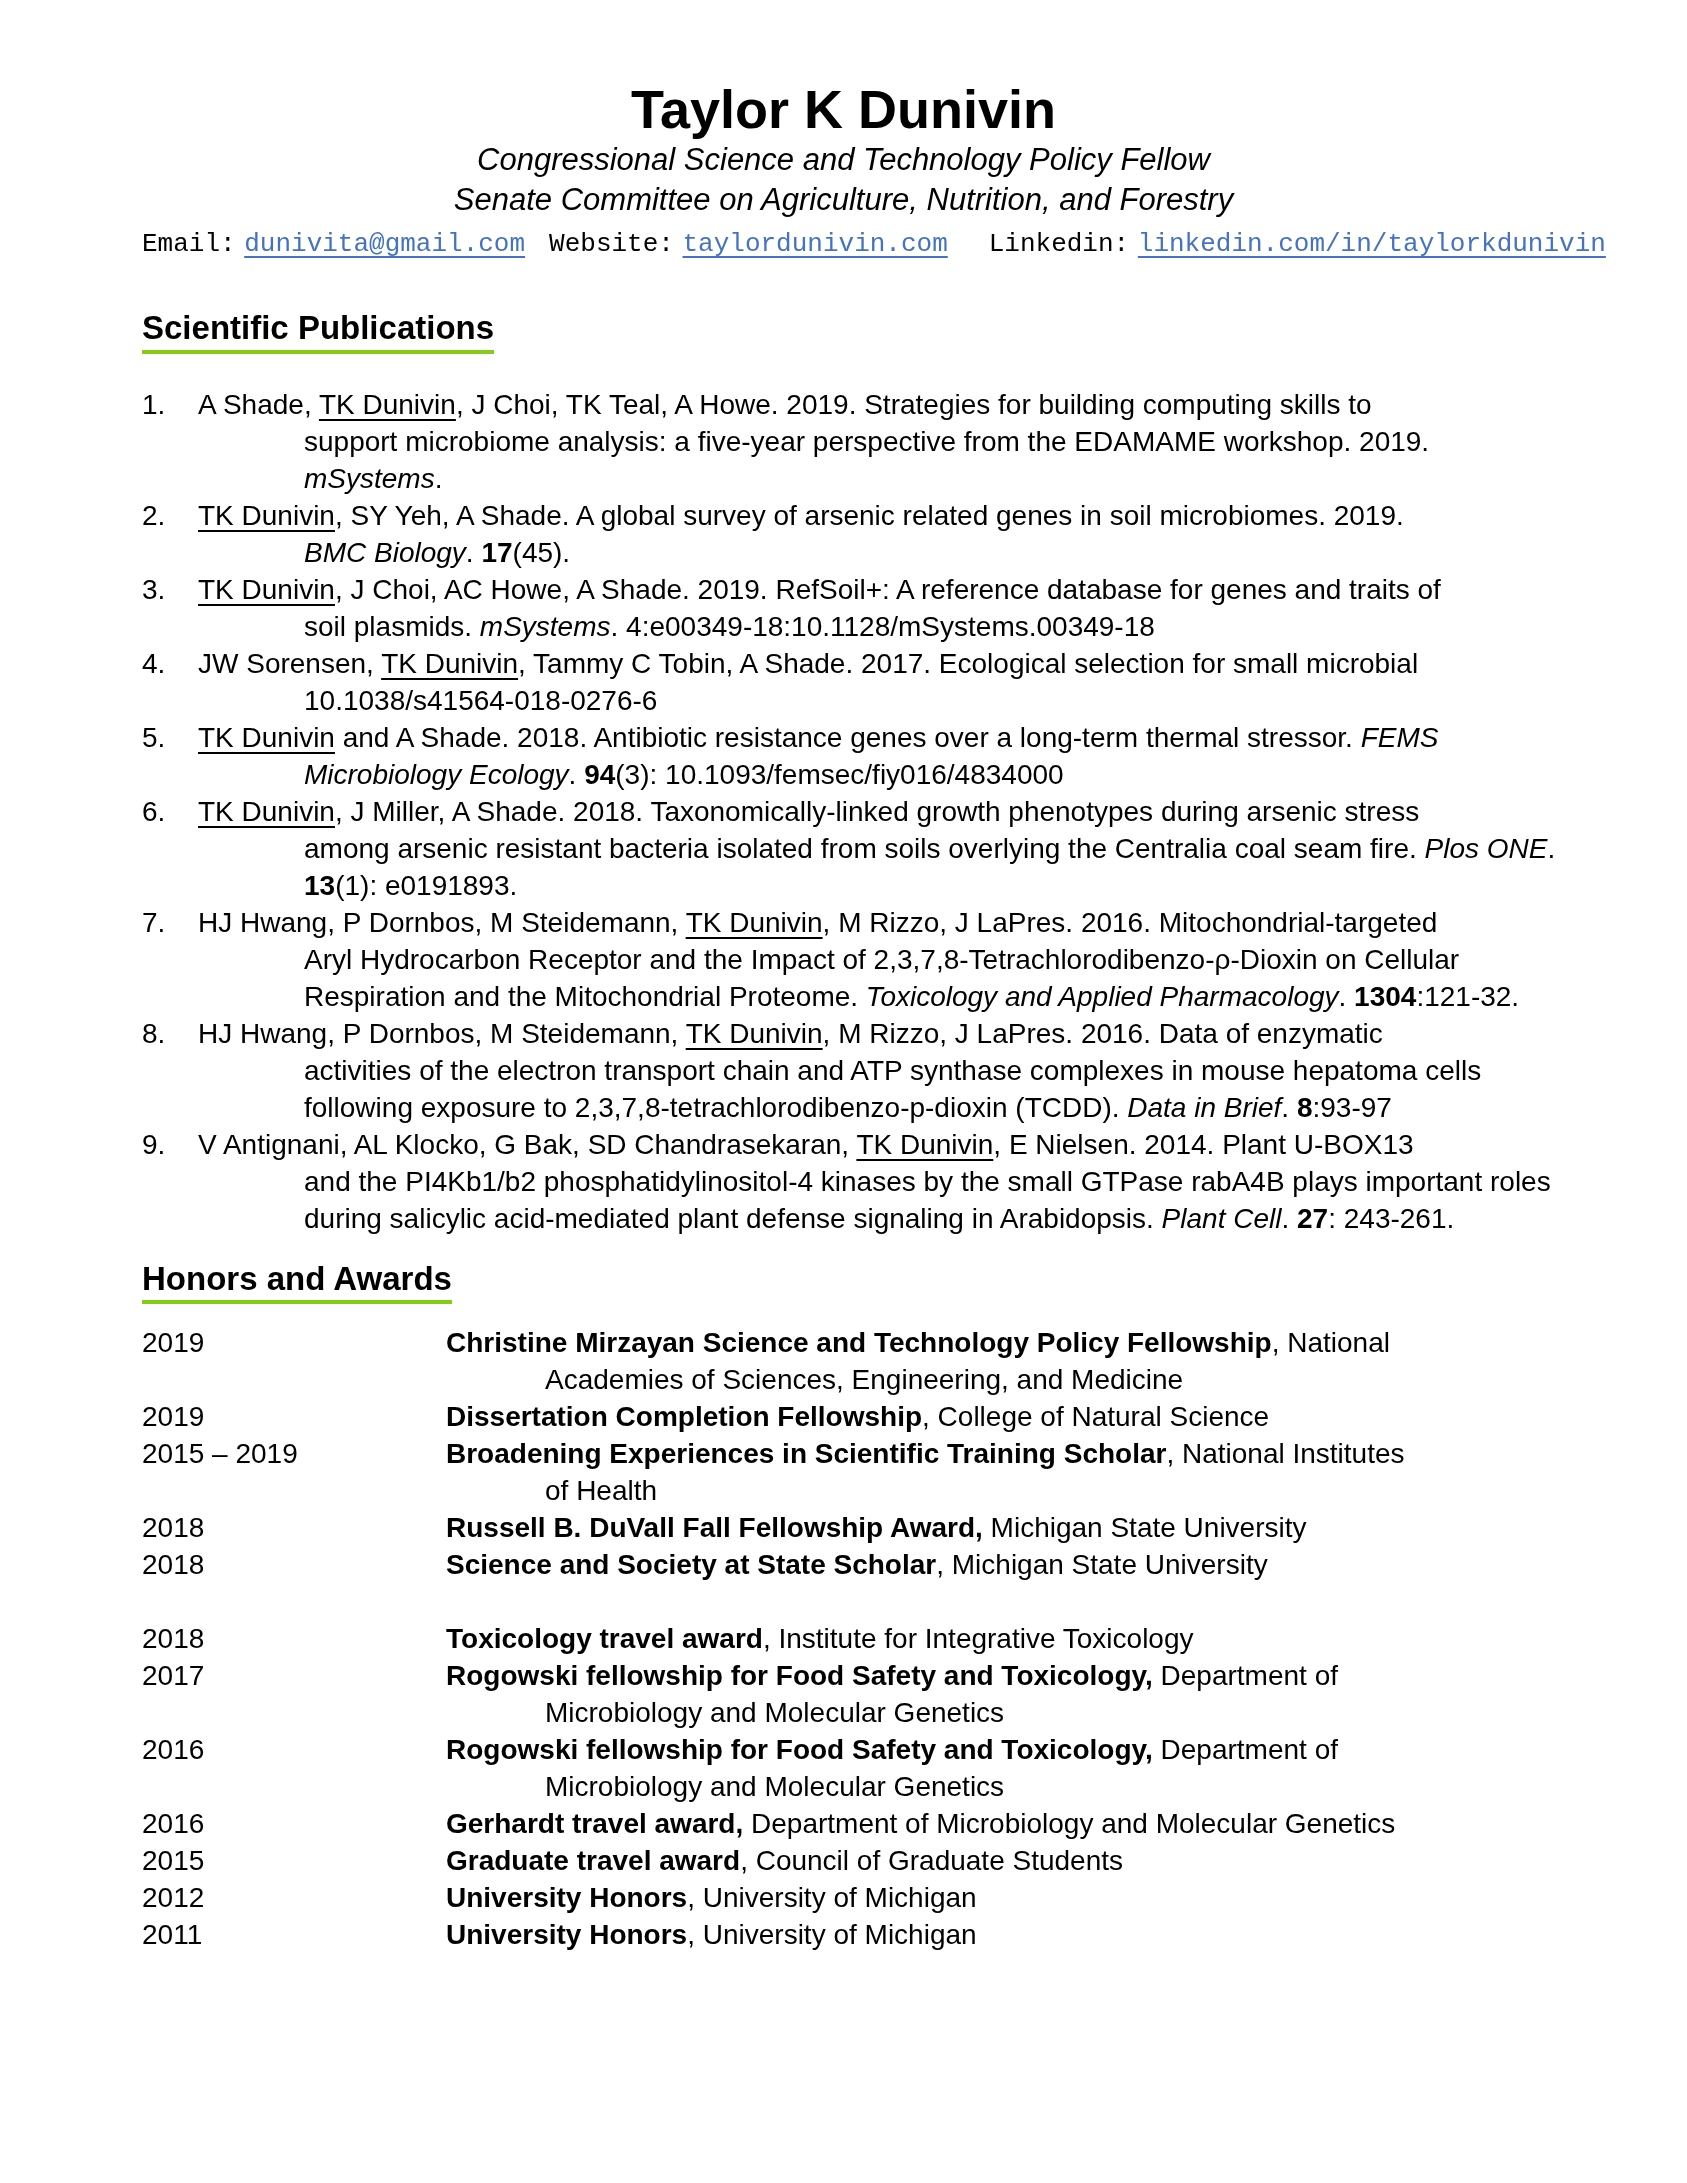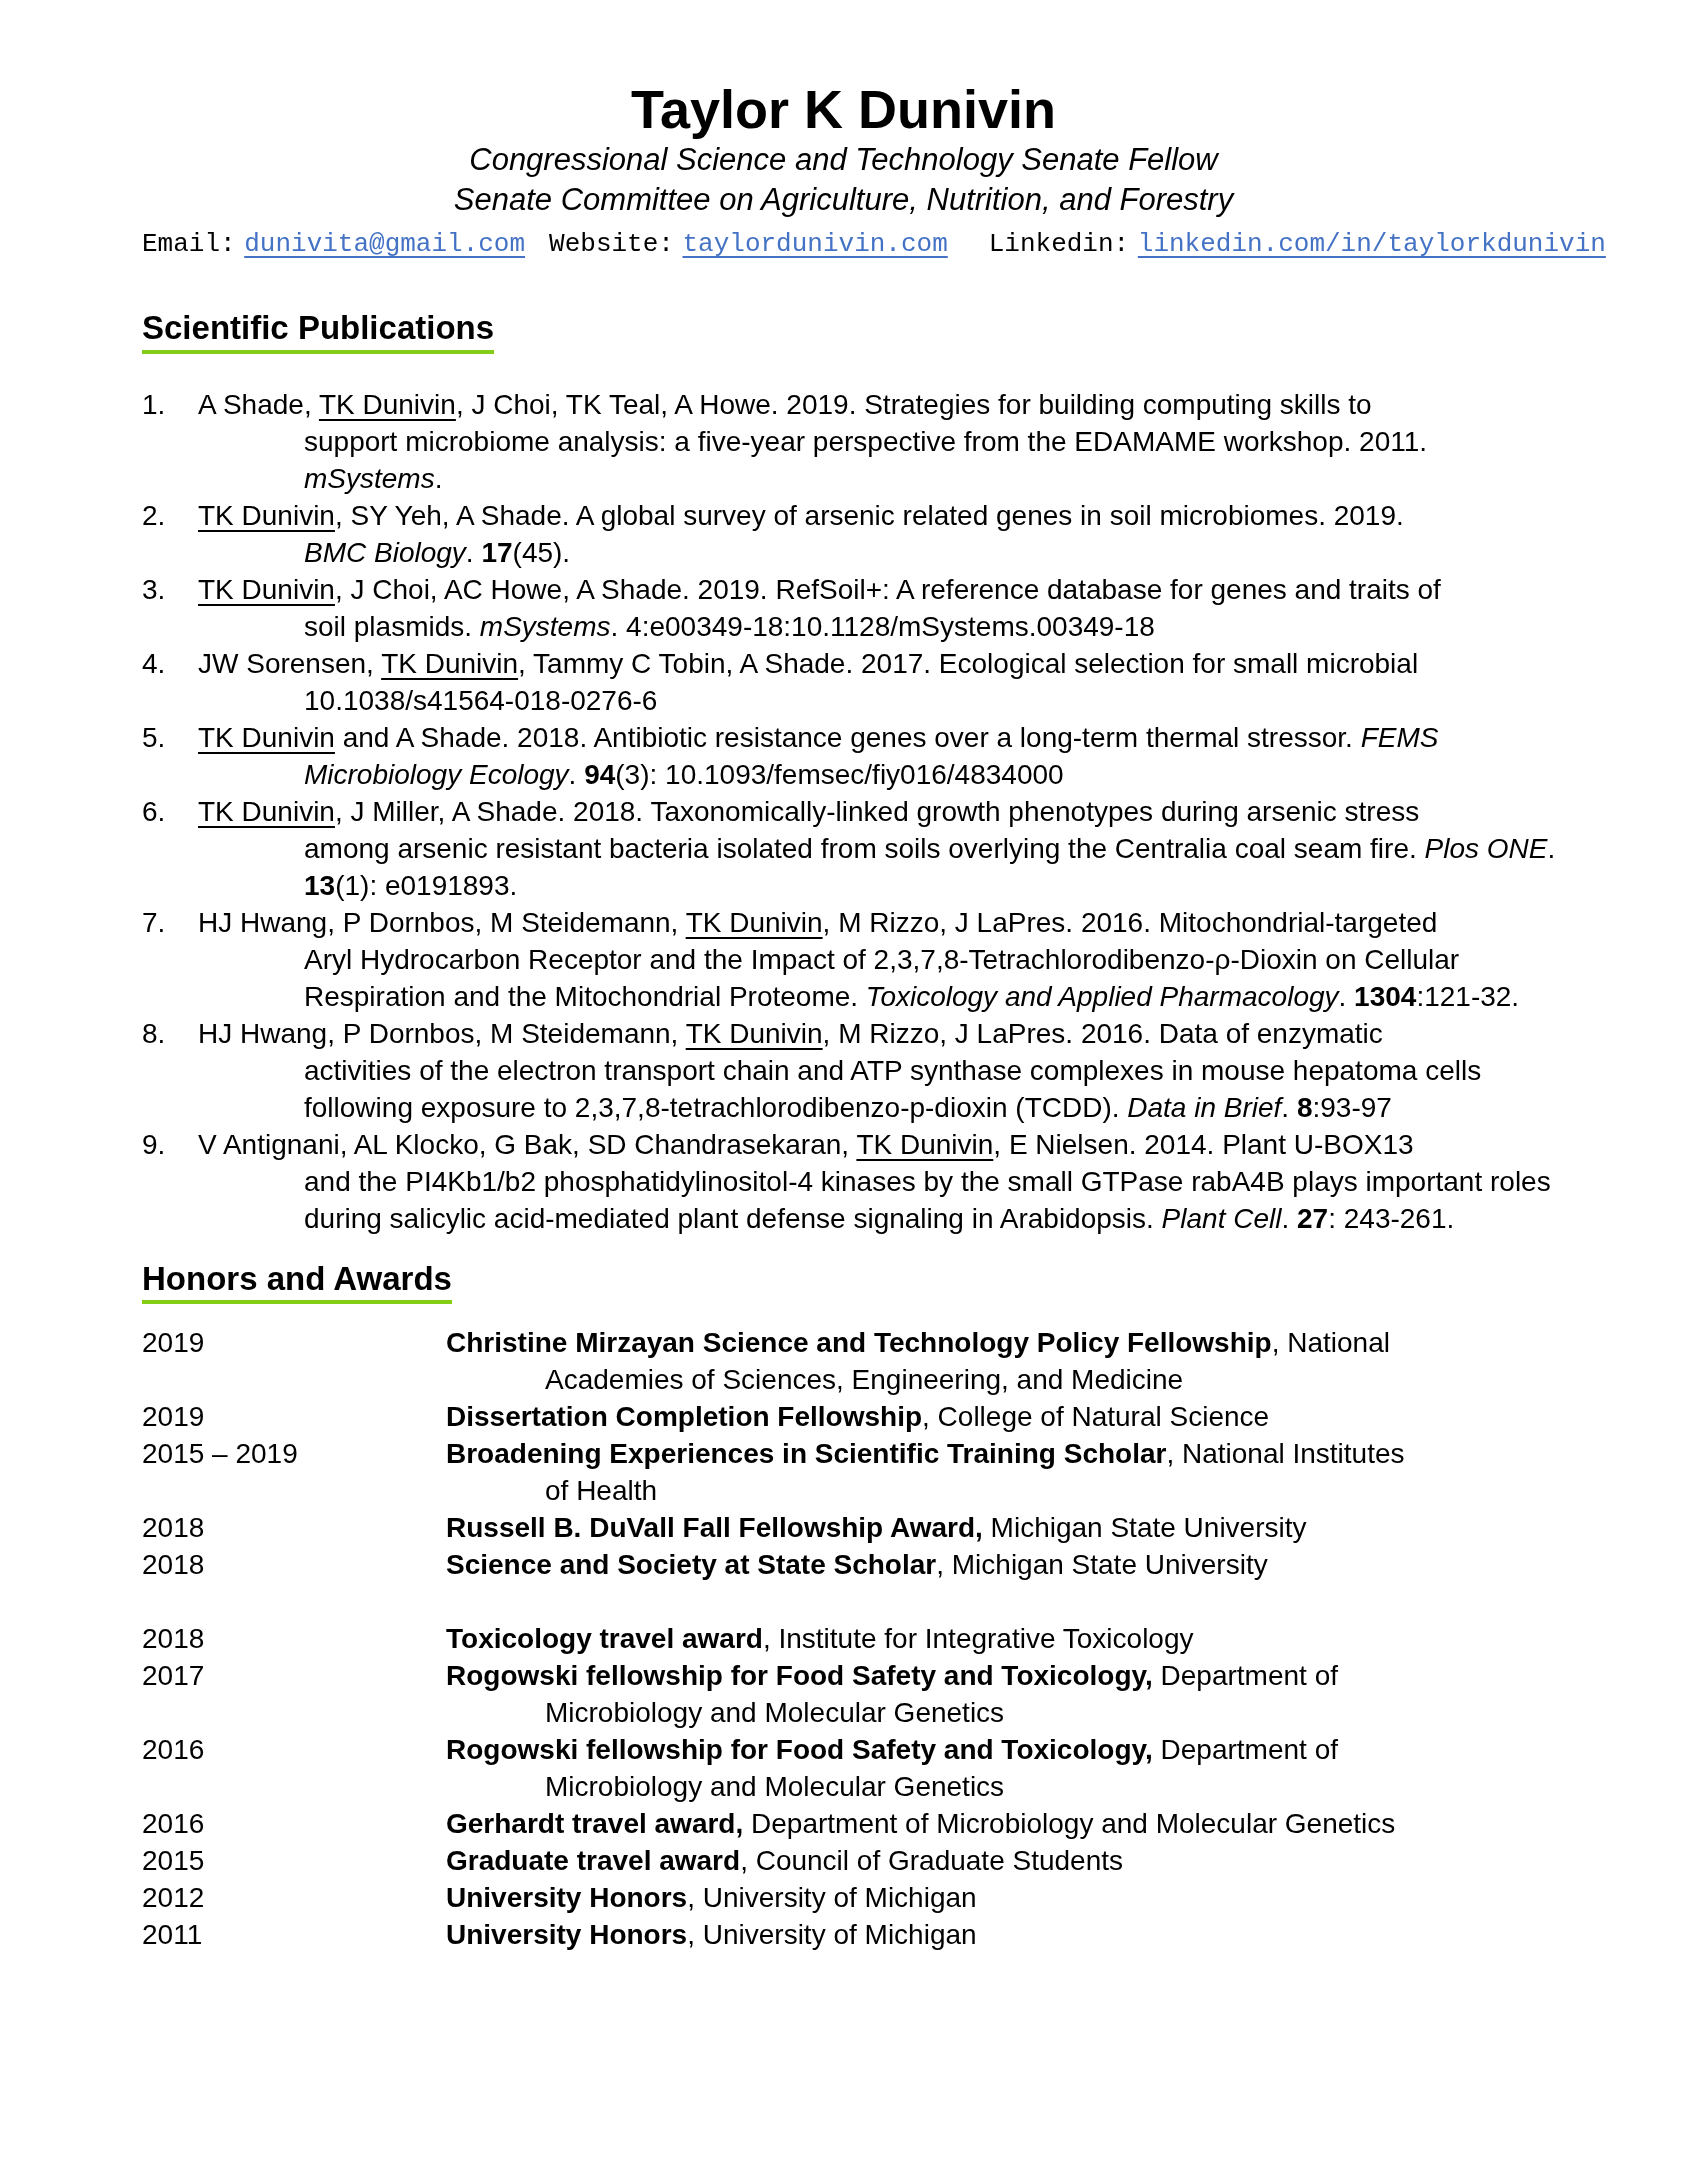--- a/index.html
+++ b/index.html
@@ -45,33 +45,33 @@
   
   .pagenum{position:absolute;top:2103px;right:149px;font-size:21px;line-height:26.5px;}
 </style>
 </head>
 <body>
 
 <div class="page">
 
   <header>
     <div class="title">Taylor K Dunivin</div>
-    <div class="subtitle">Congressional Science and Technology Senate Fellow</div>
+    <div class="subtitle">Congressional Science and Technology Policy Fellow</div>
     <div class="subtitle">Senate Committee on Agriculture, Nutrition, and Forestry</div>
     <div class="contact">
       <span class="lbl">Email:</span><a class="link">dunivita@gmail.com</a><span class="lbl gap-sm">Website:</span><a class="link">taylordunivin.com</a><span class="lbl gap-lg">Linkedin:</span><a class="link">linkedin.com/in/taylorkdunivin</a>
     </div>
   </header>
 
   <section class="pub-section">
     <h2 class="sec"><span class="sec-u">Scientific Publications</span></h2>
     <div class="pub-list">
         <div class="pub-item">
           <div class="pline first"><span class="pnum">1.</span><span>A Shade, </span><span class="u">TK Dunivin</span><span>, J Choi, TK Teal, A Howe. 2019. Strategies for building computing skills to</span></div>
-          <div class="pline cont"><span>support microbiome analysis: a five-year perspective from the EDAMAME workshop. 2011.</span></div>
+          <div class="pline cont"><span>support microbiome analysis: a five-year perspective from the EDAMAME workshop. 2019.</span></div>
           <div class="pline cont"><span class="i">mSystems</span><span>.</span></div>
         </div>
         <div class="pub-item">
           <div class="pline first"><span class="pnum">2.</span><span class="u">TK Dunivin</span><span>, SY Yeh, A Shade. A global survey of arsenic related genes in soil microbiomes. 2019.</span></div>
           <div class="pline cont"><span class="i">BMC Biology</span><span>. </span><span class="b">17</span><span>(45).</span></div>
         </div>
         <div class="pub-item">
           <div class="pline first"><span class="pnum">3.</span><span class="u">TK Dunivin</span><span>, J Choi, AC Howe, A Shade. 2019. RefSoil+: A reference database for genes and traits of</span></div>
           <div class="pline cont"><span>soil plasmids. </span><span class="i">mSystems</span><span>. 4:e00349-18:10.1128/mSystems.00349-18</span></div>
         </div>

